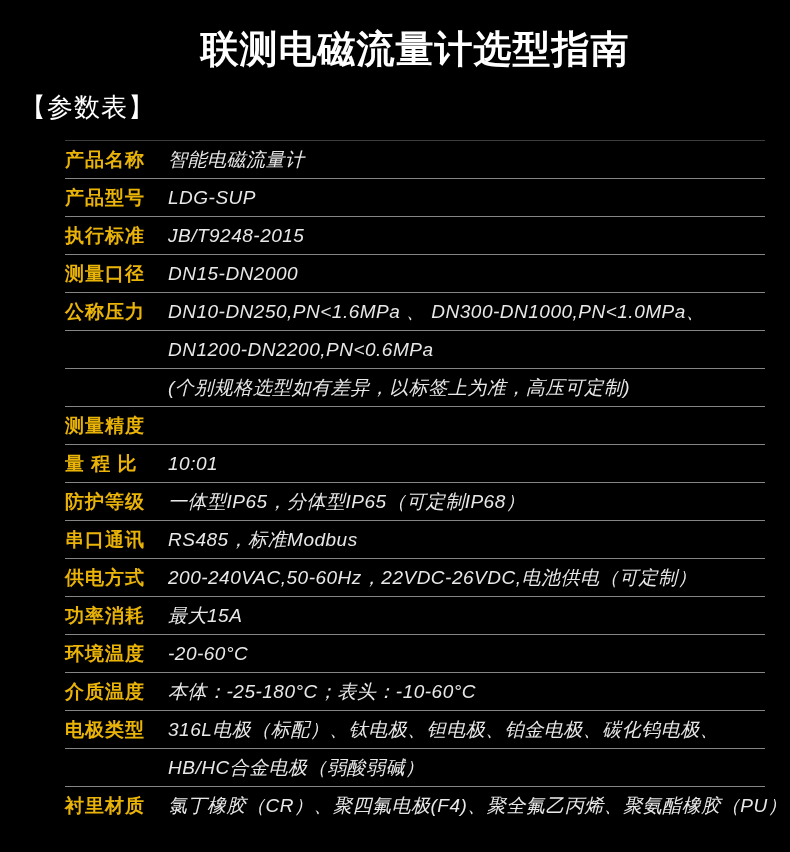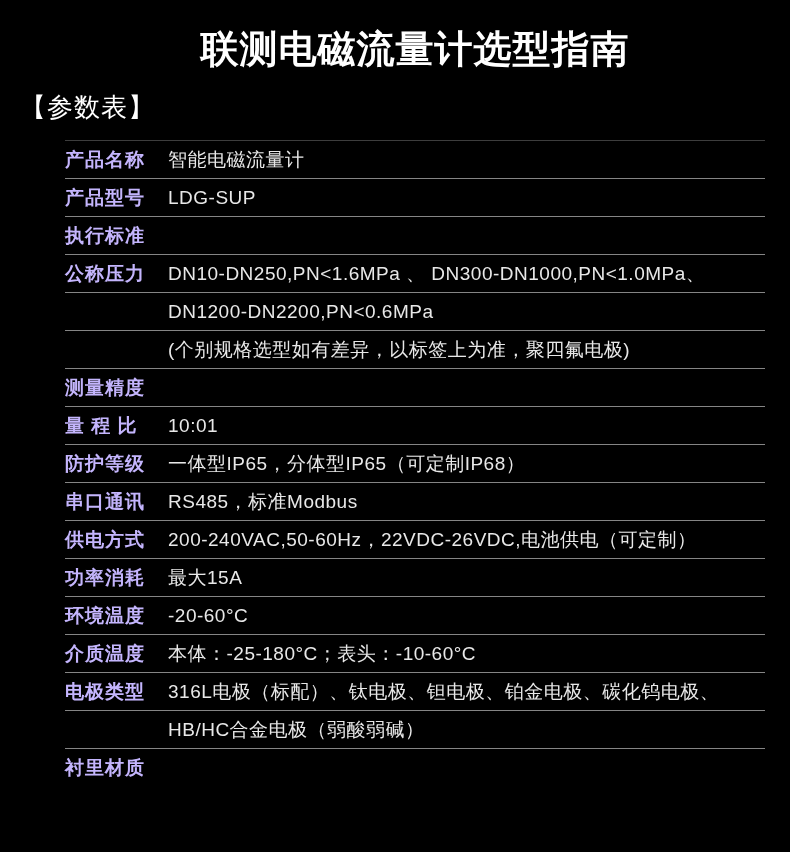--- a/index.html
+++ b/index.html
@@ -44,31 +44,32 @@
     align-items: center;
     height: 37px;
     border-bottom: 1px solid #858585;
   }
   .tr.no-border {
     border-bottom: none;
   }
   .th {
     width: 103px;
     flex-shrink: 0;
-    color: #c4b5fd;
+    color: #eab308;
     font-size: 19px;
     font-weight: bold;
     letter-spacing: 1px;
     white-space: nowrap;
   }
   .td {
     color: #e8e8e8;
     font-size: 19px;
     letter-spacing: 0.5px;
     white-space: nowrap;
+    font-style: italic;
   }
 </style>
 </head>
 <body>
 
 <div class="page">
 
   <div class="title">联测电磁流量计选型指南</div>
   <div class="subtitle">【参数表】</div>
 
@@ -79,34 +80,39 @@
       <div class="td">智能电磁流量计</div>
     </div>
 
     <div class="tr">
       <div class="th">产品型号</div>
       <div class="td">LDG-SUP</div>
     </div>
 
     <div class="tr">
       <div class="th">执行标准</div>
+      <div class="td">JB/T9248-2015</div>
     </div>
 
+    <div class="tr">
+      <div class="th">测量口径</div>
+      <div class="td">DN15-DN2000</div>
+    </div>
 
     <div class="tr">
       <div class="th">公称压力</div>
       <div class="td">DN10-DN250,PN&lt;1.6MPa 、 DN300-DN1000,PN&lt;1.0MPa、</div>
     </div>
     <div class="tr">
       <div class="th"></div>
       <div class="td">DN1200-DN2200,PN&lt;0.6MPa</div>
     </div>
     <div class="tr">
       <div class="th"></div>
-      <div class="td">(个别规格选型如有差异，以标签上为准，聚四氟电极)</div>
+      <div class="td">(个别规格选型如有差异，以标签上为准，高压可定制)</div>
     </div>
 
     <div class="tr">
       <div class="th">测量精度</div>
     </div>
 
     <div class="tr">
       <div class="th">量 程 比</div>
       <div class="td">10:01</div>
     </div>
@@ -145,16 +151,17 @@
       <div class="th">电极类型</div>
       <div class="td">316L电极（标配）、钛电极、钽电极、铂金电极、碳化钨电极、</div>
     </div>
     <div class="tr">
       <div class="th"></div>
       <div class="td">HB/HC合金电极（弱酸弱碱）</div>
     </div>
 
     <div class="tr no-border">
       <div class="th">衬里材质</div>
+      <div class="td">氯丁橡胶（CR）、聚四氟电极(F4)、聚全氟乙丙烯、聚氨酯橡胶（PU）</div>
     </div>
 
   </div>
 </div>
 
 </body></html>

